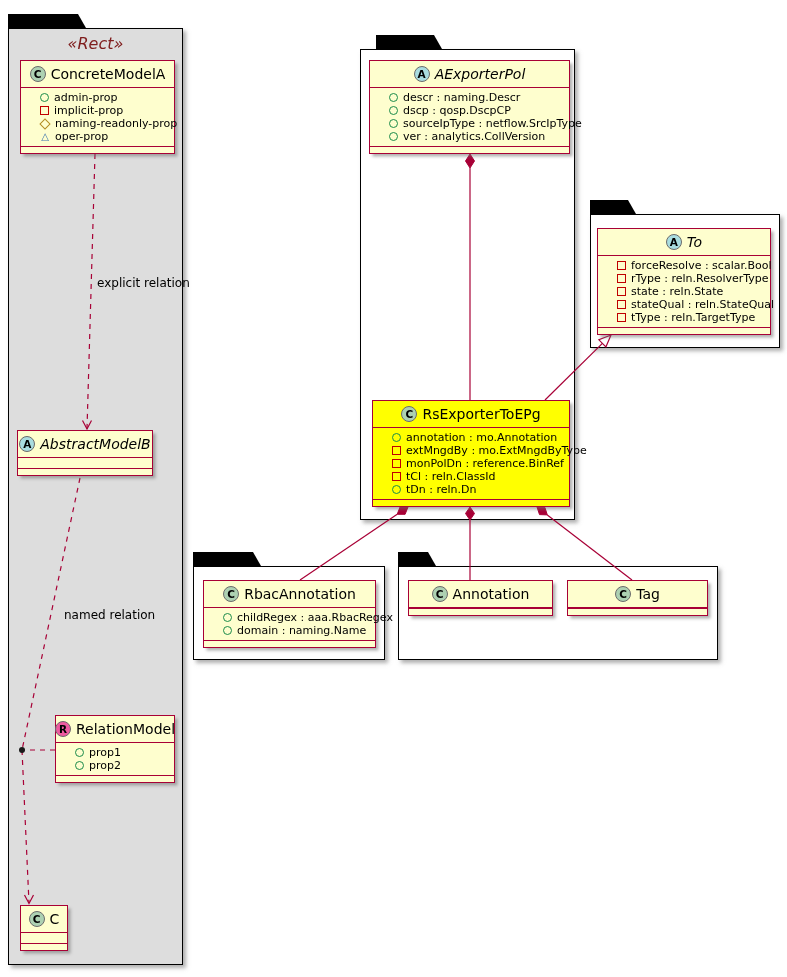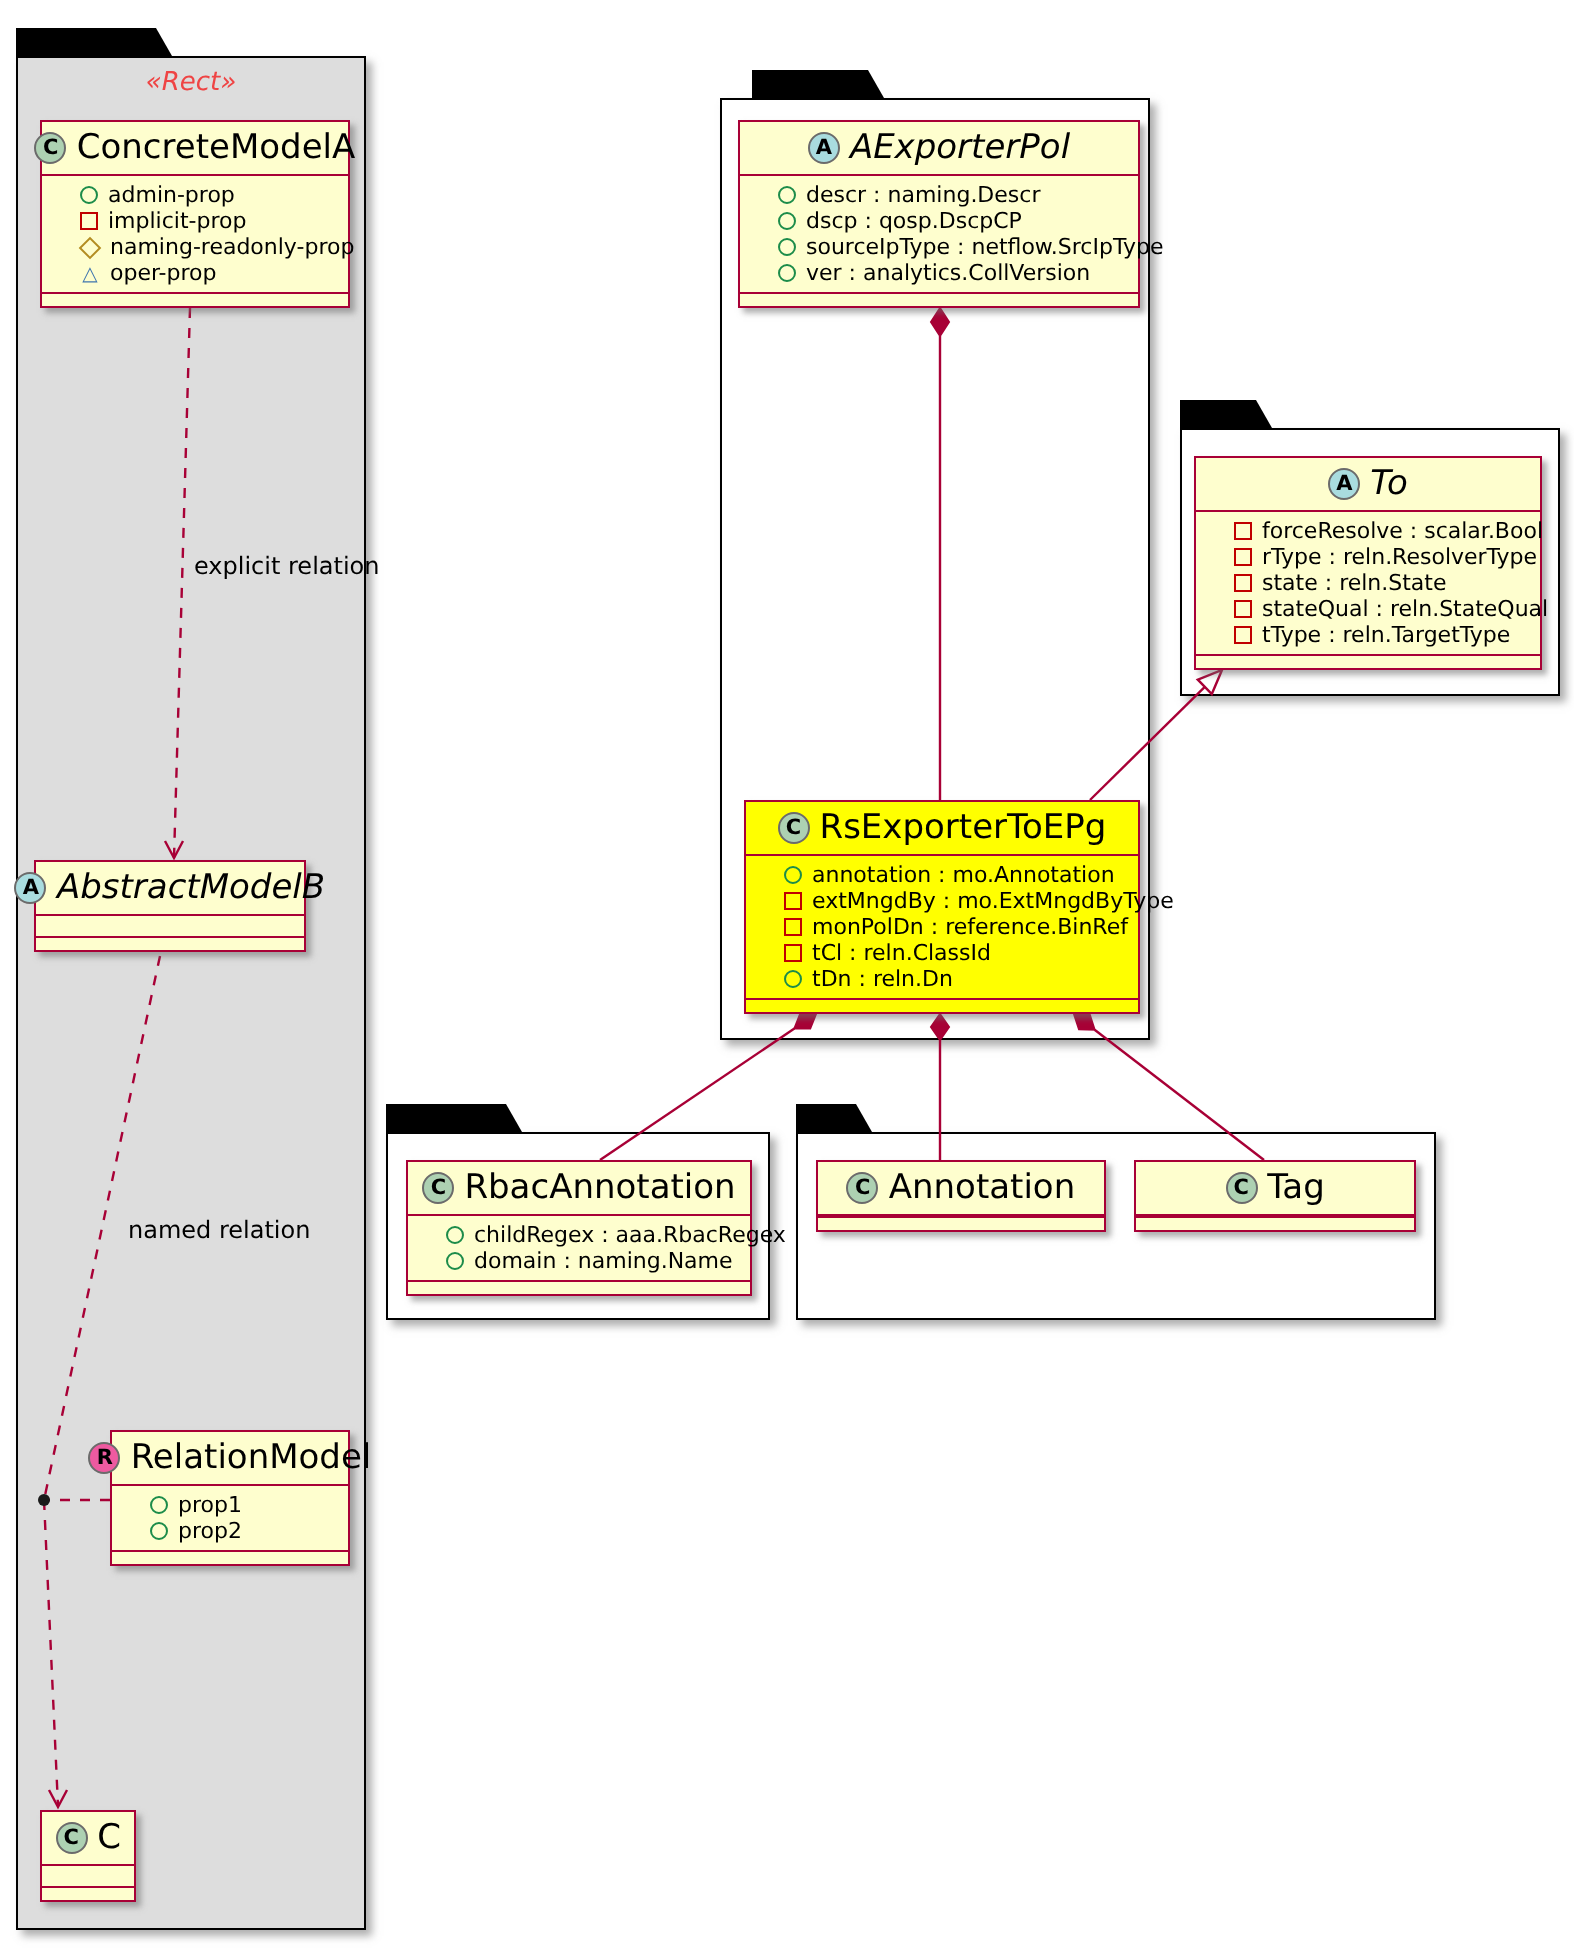--- a/index.html
+++ b/index.html
@@ -21,36 +21,36 @@
     clip-path:polygon(0 0, calc(100% - 8px) 0, 100% 100%, 0 100%);
   }
   .pkg-tab-inner {
     position:absolute; left:1.5px; right:3.5px; top:1.5px; bottom:0;
     background:#fff;
     clip-path:polygon(0 0, calc(100% - 7px) 0, 100% 100%, 0 100%);
     display:flex; align-items:center; padding-left:5px; box-sizing:border-box;
     font-weight:bold; font-size:12px;margin-top:41px;
   }
   .stereotype {
-    position:absolute; z-index:2; font-style:italic; font-size:13px;
-    text-align:center; color:#ef4444;
+    position:absolute; z-index:2; font-style:italic; font-size:16px;
+    text-align:center; color:#7f1d1d;
   }
   
   .uml-class {
     position:absolute; z-index:5; background:#FEFECE;
     border:1px solid #A80036;
     box-shadow:2.5px 2.5px 3px rgba(110,110,110,0.55);
     box-sizing:border-box; font-size:11px;
   }
   .uml-class.highlight { background:#FFFF00; }
   .cls-title {
     height:26px; display:flex; align-items:center; justify-content:center;
     gap:5px; padding:0 6px; white-space:nowrap;
   }
-  .cls-name { font-size:17px; }
+  .cls-name { font-size:14px; }
   .cls-name.italic { font-style:italic; }
   .badge {
     width:16px; height:16px; border-radius:50%; flex:0 0 auto;
     display:flex; align-items:center; justify-content:center;
     font-size:10.5px; font-weight:bold; color:#000; border:1px solid #6b6b6b;
     box-sizing:border-box;
   }
   .badge-green { background:#ADD1B2; }
   .badge-blue  { background:#A9DCDF; }
   .badge-pink  { background:#EE5AA0; }

